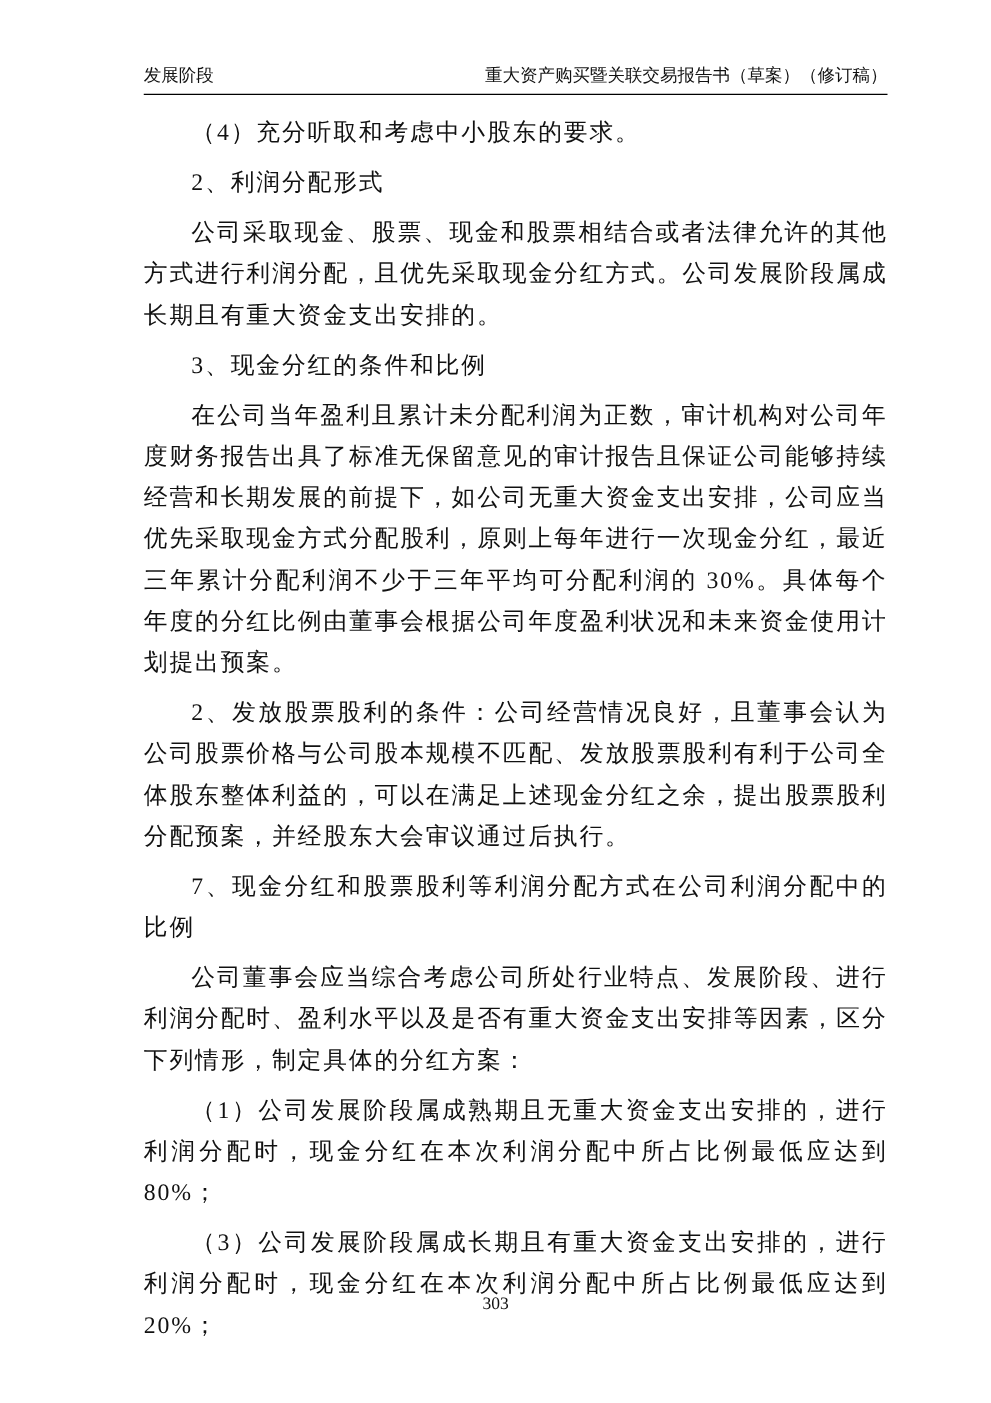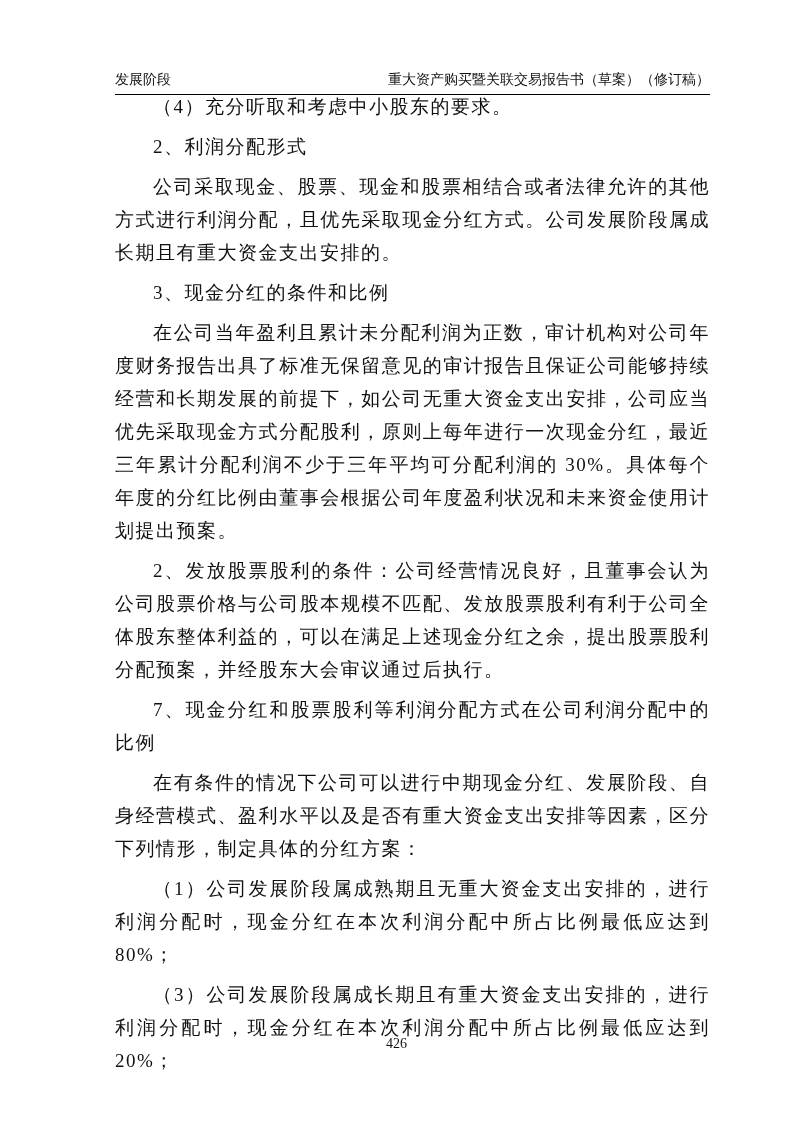--- a/index.html
+++ b/index.html
@@ -26,21 +26,20 @@
     align-items: baseline;
     font-size: 14px;
     padding-bottom: 5px;
     border-bottom: 1.5px solid #000000;
   }
   .header .header-left {
     white-space: nowrap;
   }
   .header .header-right {
     white-space: nowrap;
-    margin-top: 19px;
   }
   .content {
     position: absolute;
     top: 90px;
     left: 115px;
     width: 595px;
     font-size: 19px;
     letter-spacing: 1.5px;
     text-align: justify;
     text-justify: inter-character;
@@ -70,22 +69,22 @@
   </div>
 
   <div class="content">
     <p>（4）充分听取和考虑中小股东的要求。</p>
     <p>2、利润分配形式</p>
     <p>公司采取现金、股票、现金和股票相结合或者法律允许的其他方式进行利润分配，且优先采取现金分红方式。公司发展阶段属成长期且有重大资金支出安排的。</p>
     <p>3、现金分红的条件和比例</p>
     <p>在公司当年盈利且累计未分配利润为正数，审计机构对公司年度财务报告出具了标准无保留意见的审计报告且保证公司能够持续经营和长期发展的前提下，如公司无重大资金支出安排，公司应当优先采取现金方式分配股利，原则上每年进行一次现金分红，最近三年累计分配利润不少于三年平均可分配利润的 30%。具体每个年度的分红比例由董事会根据公司年度盈利状况和未来资金使用计划提出预案。</p>
     <p>2、发放股票股利的条件：公司经营情况良好，且董事会认为公司股票价格与公司股本规模不匹配、发放股票股利有利于公司全体股东整体利益的，可以在满足上述现金分红之余，提出股票股利分配预案，并经股东大会审议通过后执行。</p>
     <p>7、现金分红和股票股利等利润分配方式在公司利润分配中的比例</p>
-    <p>在有条件的情况下公司可以进行中期现金分红、发展阶段、自身经营模式、盈利水平以及是否有重大资金支出安排等因素，区分下列情形，制定具体的分红方案：</p>
+    <p>公司董事会应当综合考虑公司所处行业特点、发展阶段、进行利润分配时、盈利水平以及是否有重大资金支出安排等因素，区分下列情形，制定具体的分红方案：</p>
     <p>（1）公司发展阶段属成熟期且无重大资金支出安排的，进行利润分配时，现金分红在本次利润分配中所占比例最低应达到 80%；</p>
     <p>（3）公司发展阶段属成长期且有重大资金支出安排的，进行利润分配时，现金分红在本次利润分配中所占比例最低应达到 20%；</p>
   </div>
 
   <div class="footer">
-    <span>426</span>
+    <span>303</span>
   </div>
 
 </div>
 
 </body></html>

